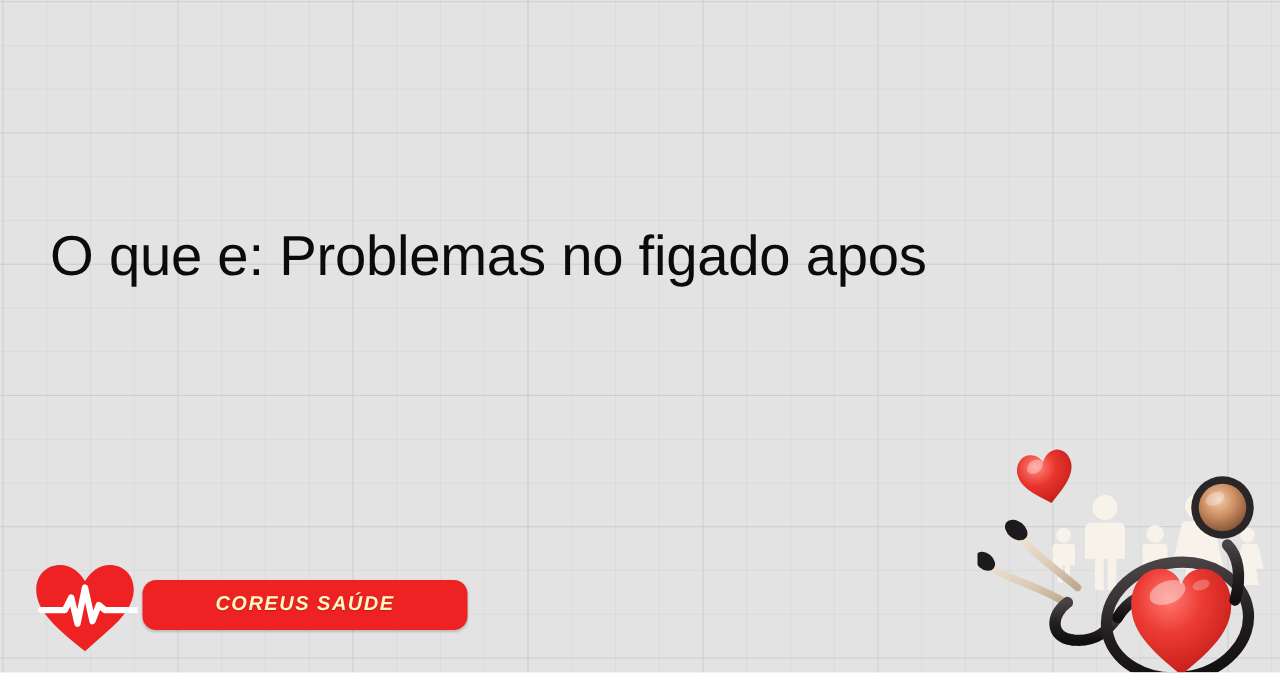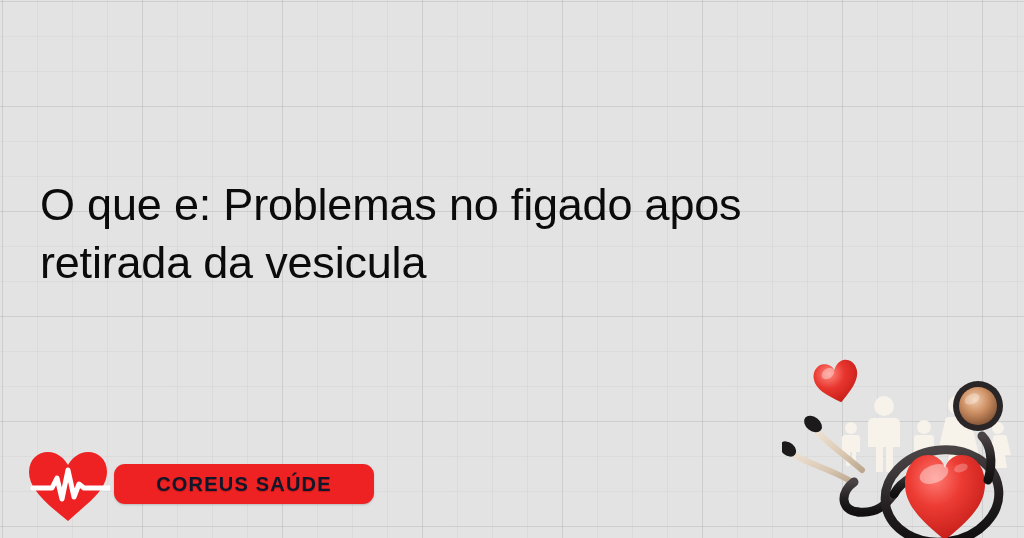--- a/index.html
+++ b/index.html
@@ -68,24 +68,25 @@
     height: 40px;
     background: #ee2222;
     border-radius: 11px;
     box-shadow: 0 1px 2px rgba(0,0,0,0.18);
     display: flex;
     align-items: center;
     justify-content: center;
   }
   #brand-badge-text {
     font-family: "Liberation Sans", sans-serif;
+    font-style: italic;
     font-weight: bold;
-    font-size: 20px;
+    font-size: 16px;
     letter-spacing: 1.2px;
-    color: #0f172a;
+    color: #fef9c3;
     text-shadow: 0 1px 1px rgba(120,0,0,0.35);
     white-space: nowrap;
   }
 
   
   #medical-illustration {
     position: absolute;
     left: 782px;
     top: 348px;
     width: 242px;
@@ -93,21 +94,20 @@
   }
   #medical-illustration svg { display: block; }
 </style>
 </head>
 <body>
 
 <div id="canvas">
 
   <div id="title-block">
     <span class="title-line">O que e: Problemas no figado apos</span>
-    <span class="title-line">retirada da vesicula</span>
   </div>
 
   <div id="brand-logo">
 
     <div id="brand-heart-mark">
       <svg width="82" height="72" viewBox="0 0 82 72" xmlns="http://www.w3.org/2000/svg">
         <path d="M40 71 C 16 52, 1 38, 1 22 C 1 9, 10 2, 20 2 C 29 2, 36 8, 40 15 C 44 8, 51 2, 60 2 C 70 2, 79 9, 79 22 C 79 33, 71 44, 58 55 Z" fill="#ee2222"></path>
         <path d="M5 38 L24 38 L29 28 L34 49 L40 20 L46 47 L51 34 L56 38 L86 38" fill="none" stroke="#ffffff" stroke-width="5" stroke-linecap="round" stroke-linejoin="round"></path>
       </svg>
     </div>

